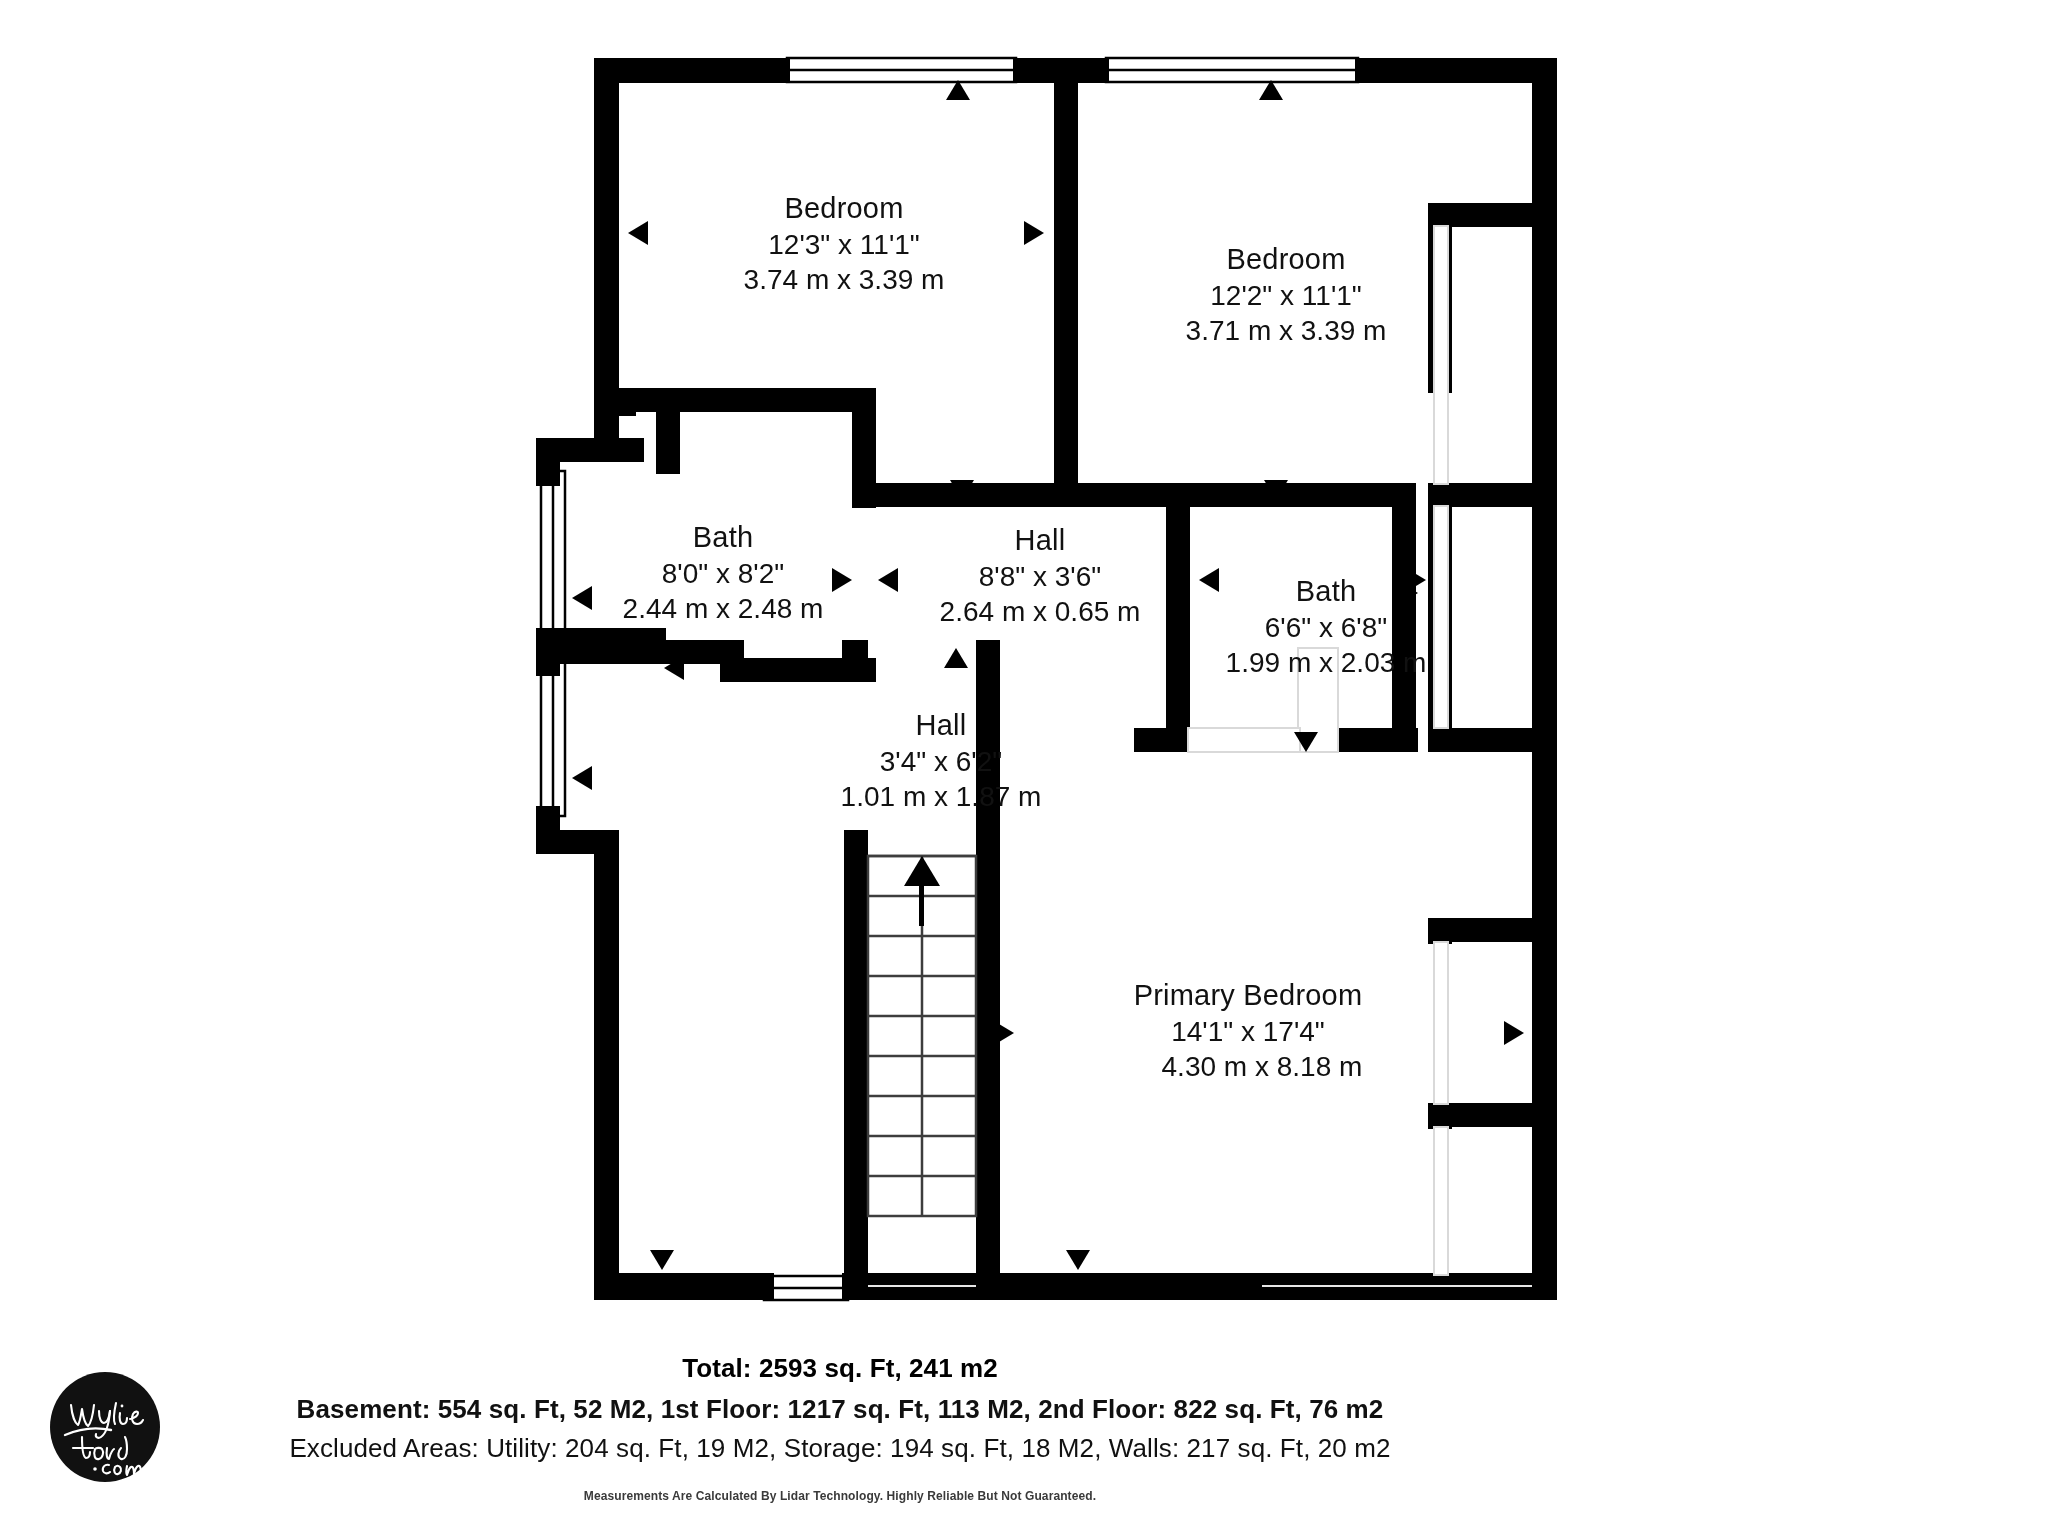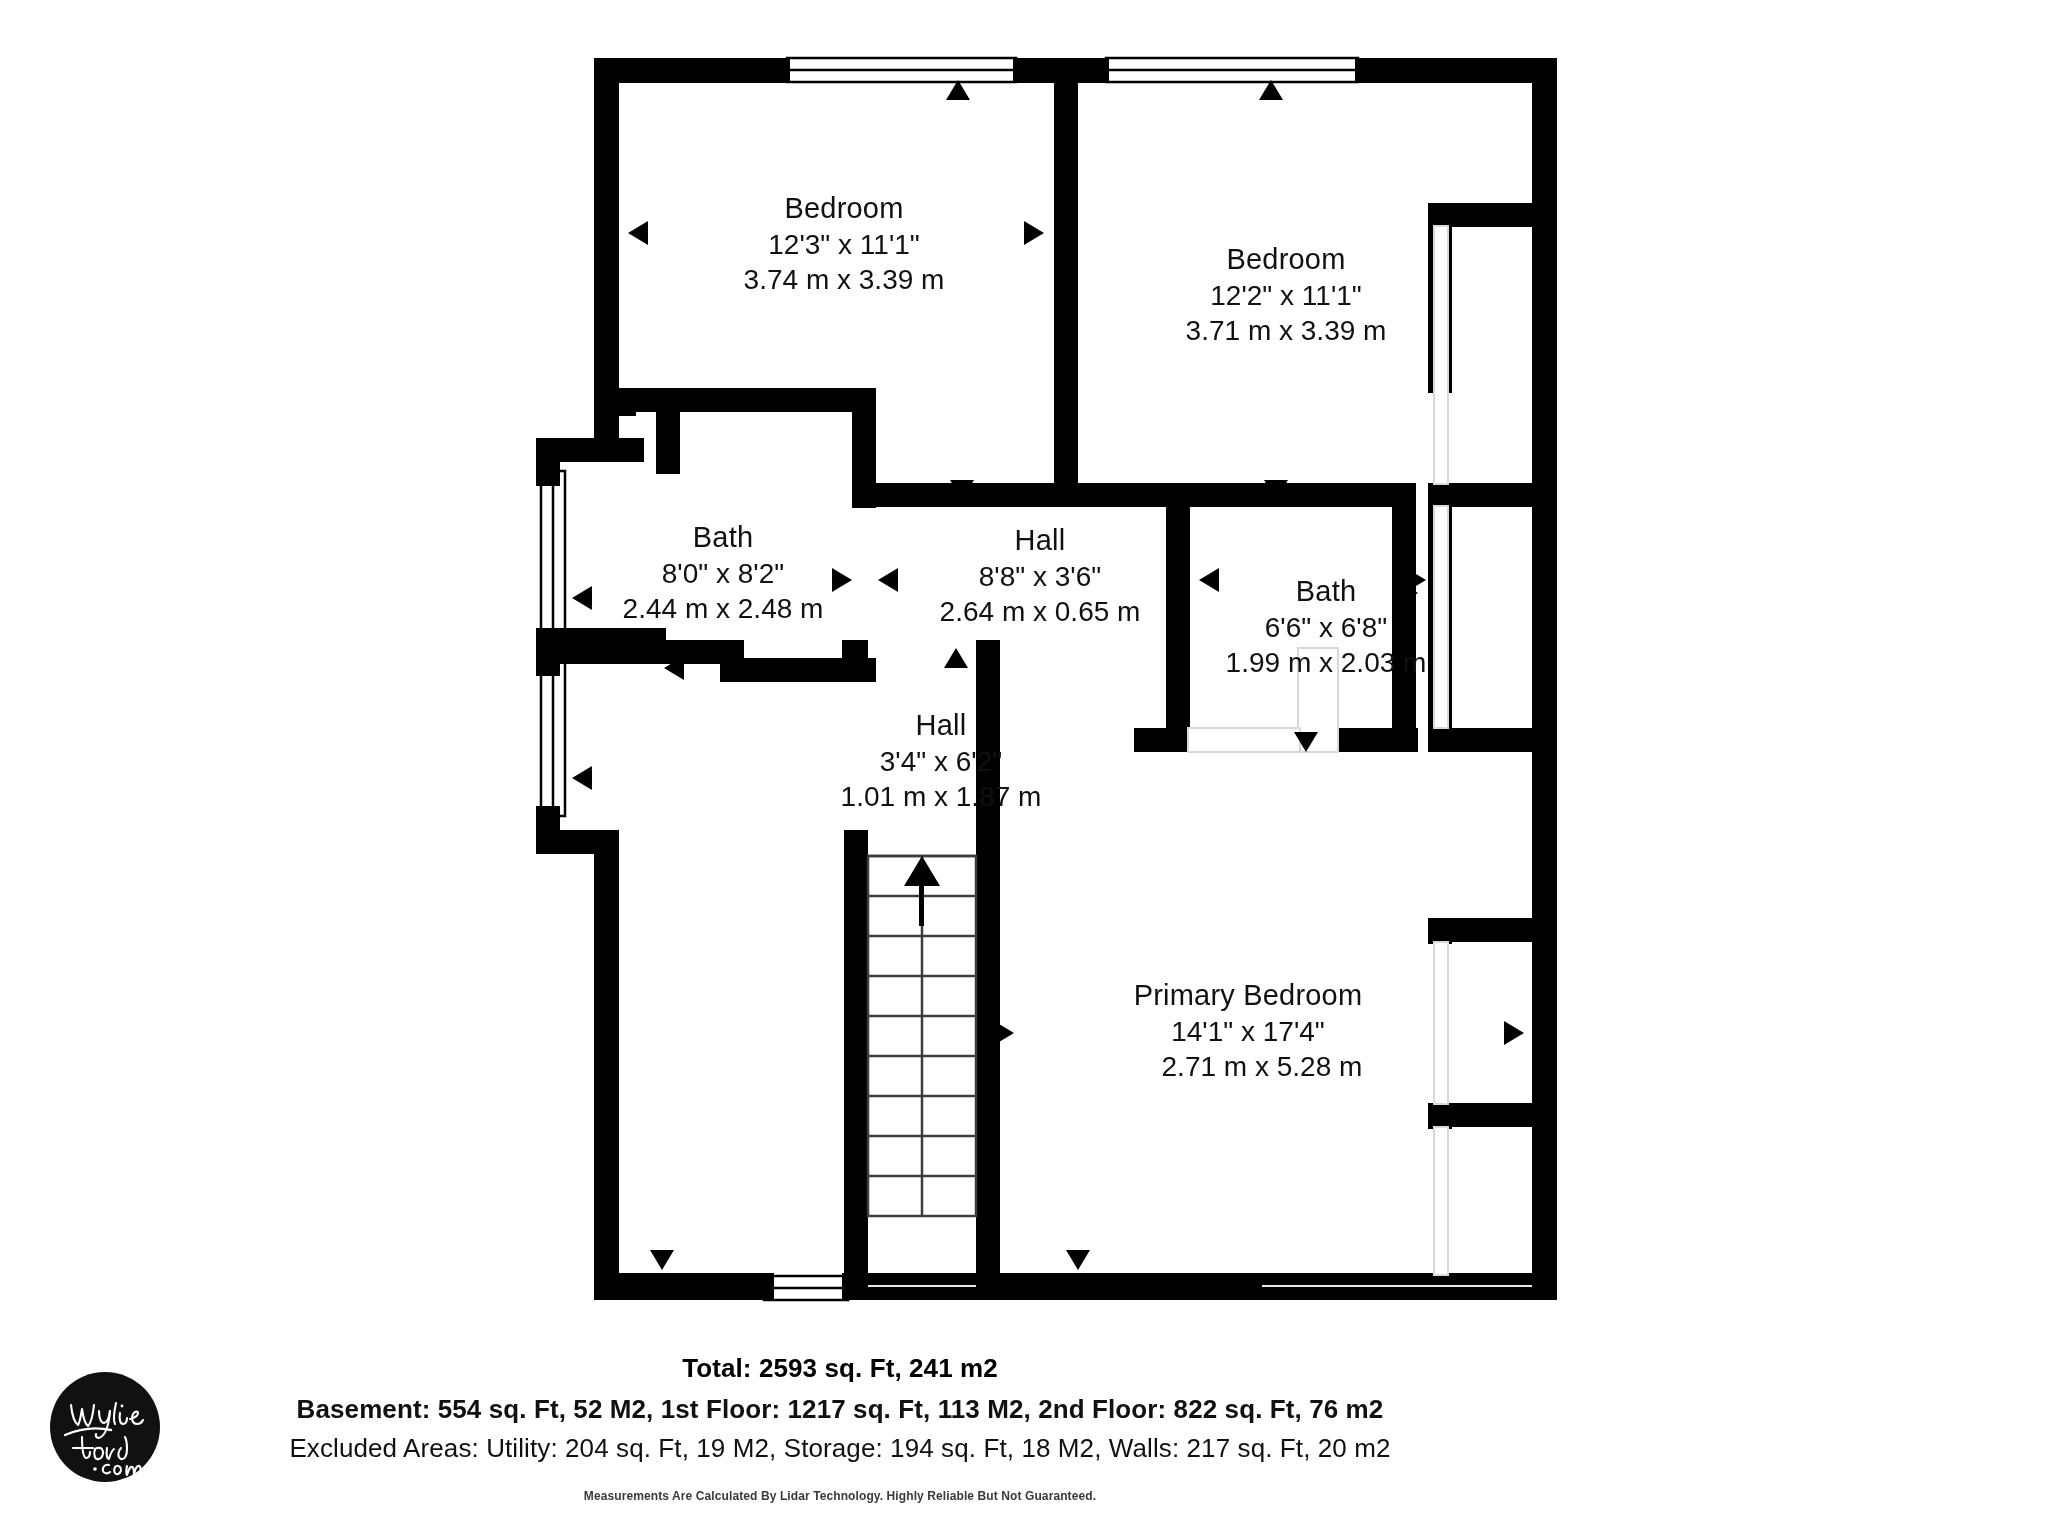--- a/index.html
+++ b/index.html
@@ -305,21 +305,21 @@
   <div class="room-label" style="left:925px; top:733px;">
     <span class="rl-name">Hall</span>
     <span class="rl-imp">3'4" x 6'2"</span>
     <span class="rl-met">1.01 m x 1.87 m</span>
   </div>
 
 
   <div class="room-label" style="left:1232px; top:1003px;">
     <span class="rl-name">Primary Bedroom</span>
     <span class="rl-imp">14'1" x 17'4"</span>
-    <span class="rl-met">2.71 m x 5.28 m</span>
+    <span class="rl-met">4.30 m x 8.18 m</span>
   </div>
 
 </div>
 
 <div id="logo-badge">
   <svg viewBox="0 0 112 112" xmlns="http://www.w3.org/2000/svg">
     <circle cx="56" cy="56" r="55" fill="#111111"></circle>
     <g fill="none" stroke="#ffffff" stroke-width="2.1" stroke-linecap="round" stroke-linejoin="round">
 
       <path d="M22 34 C23 44, 26 52, 29 54 C31 51, 32 44, 33 38 C34 45, 36 53, 39 55 C42 52, 44 43, 45 34"></path>

